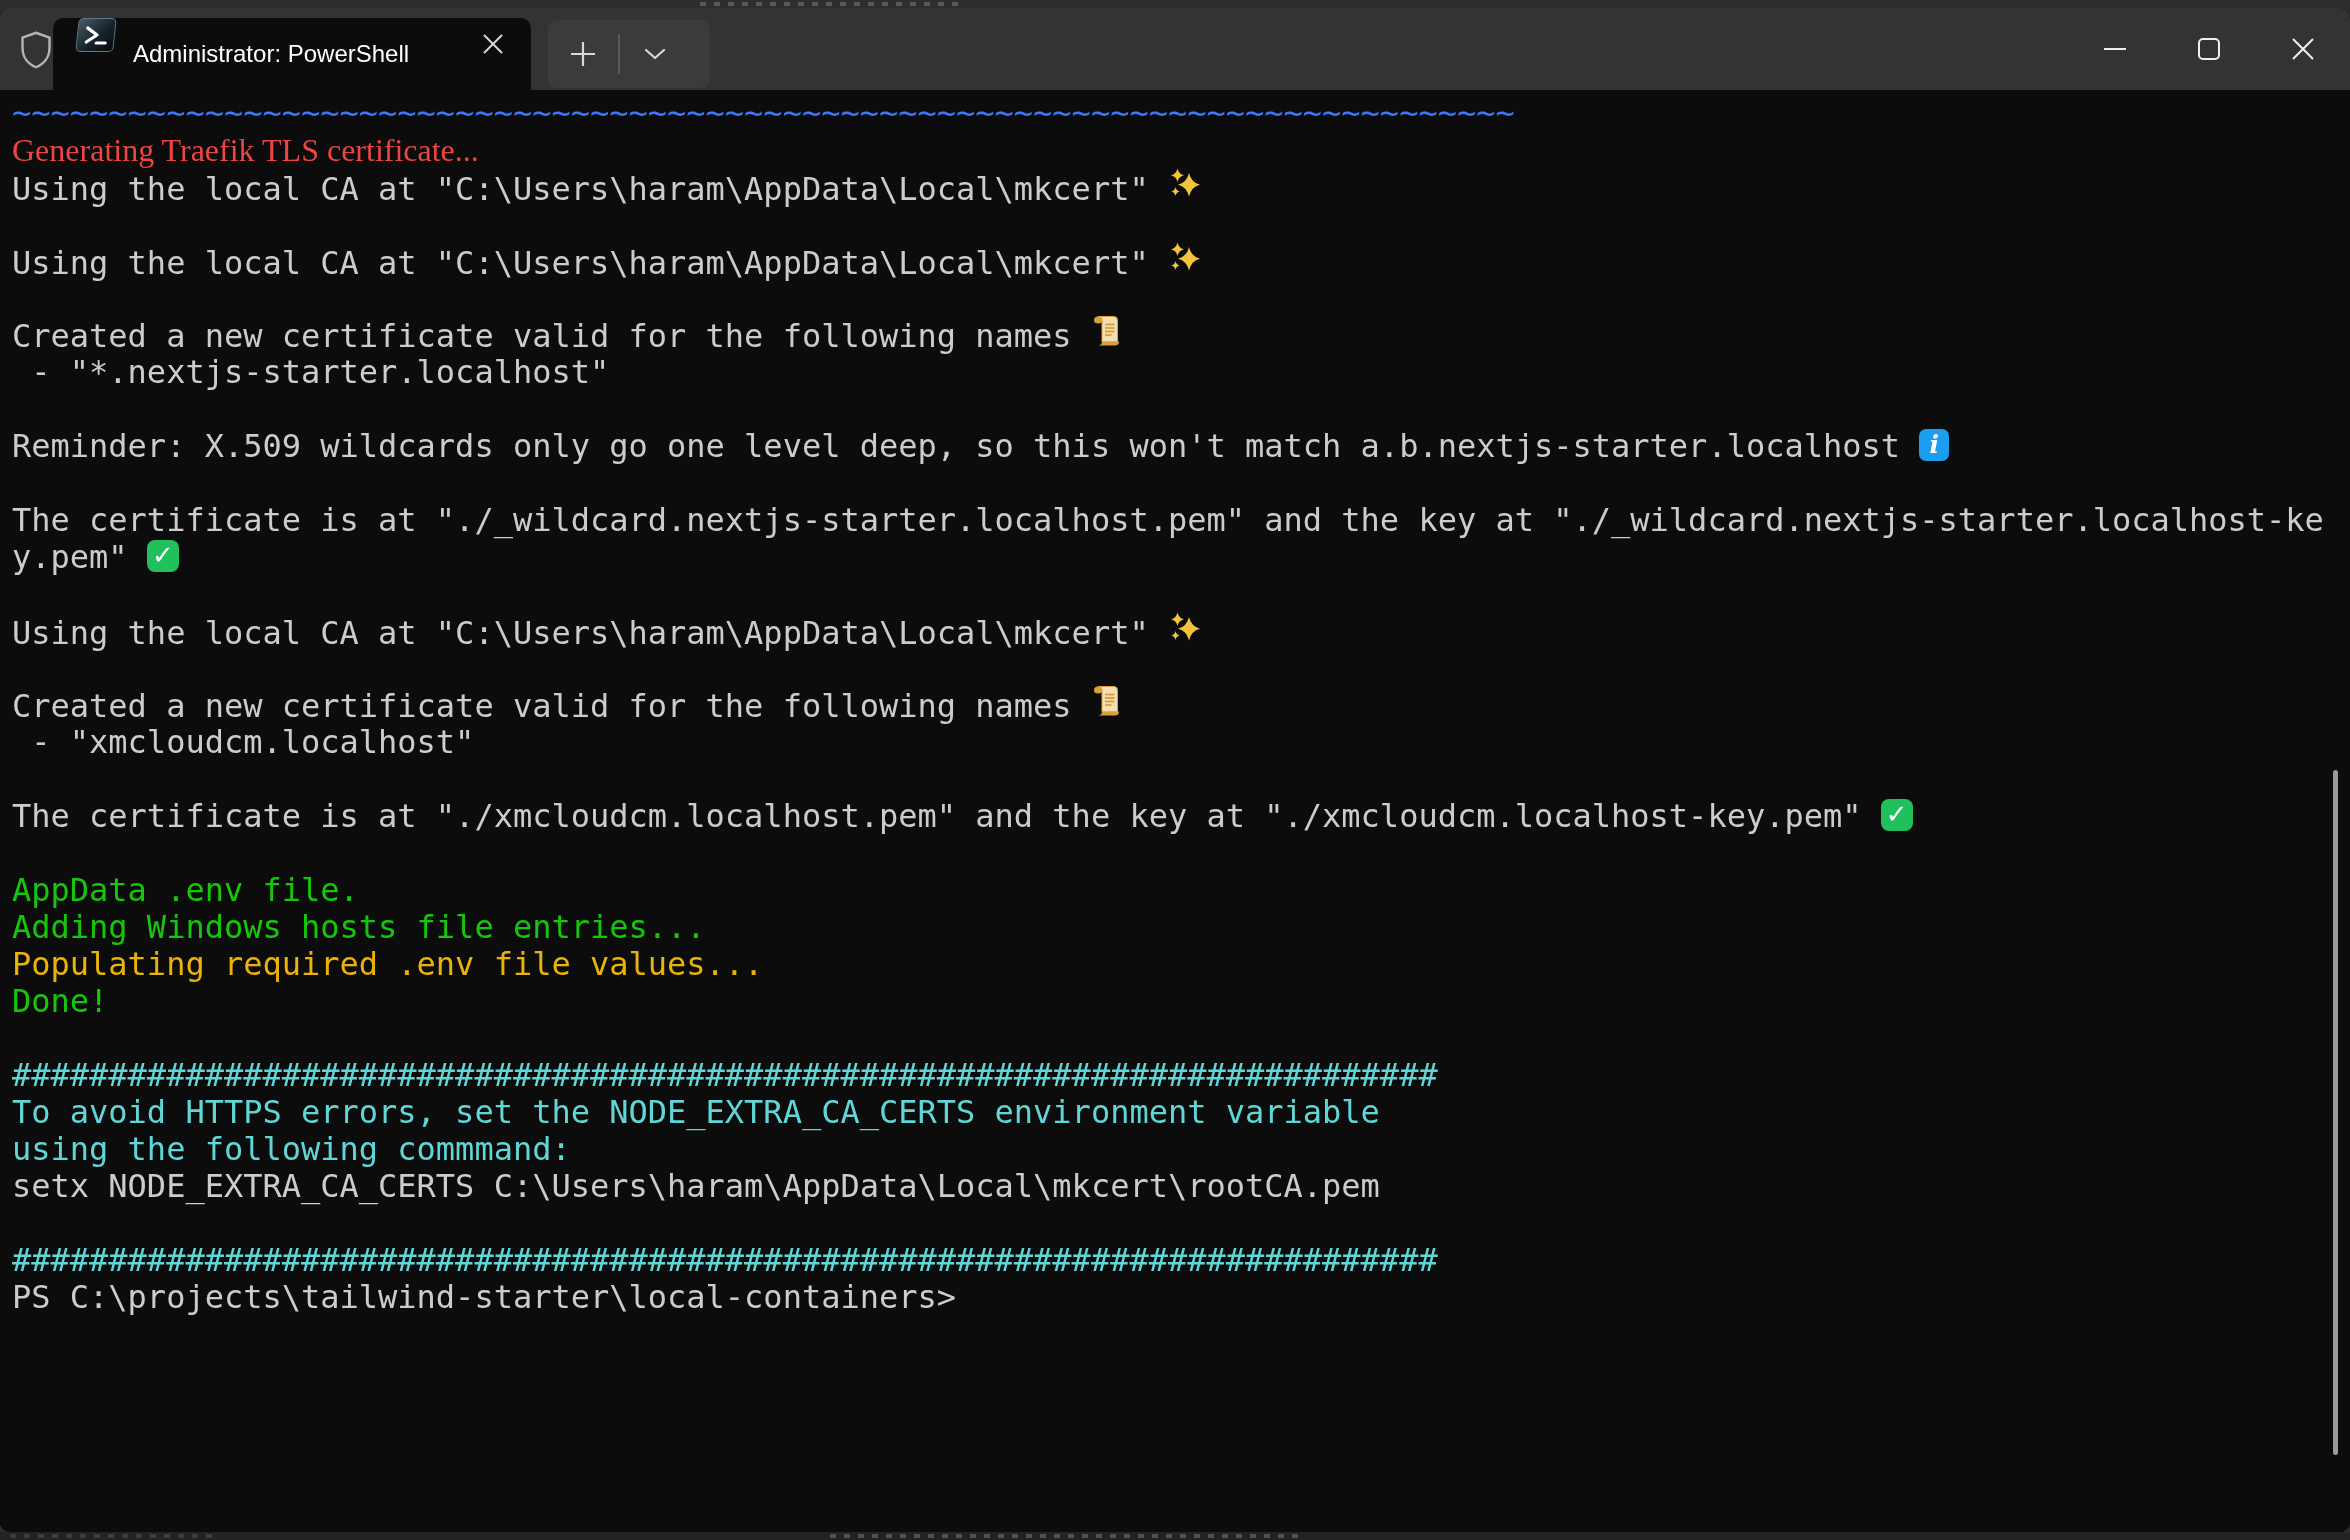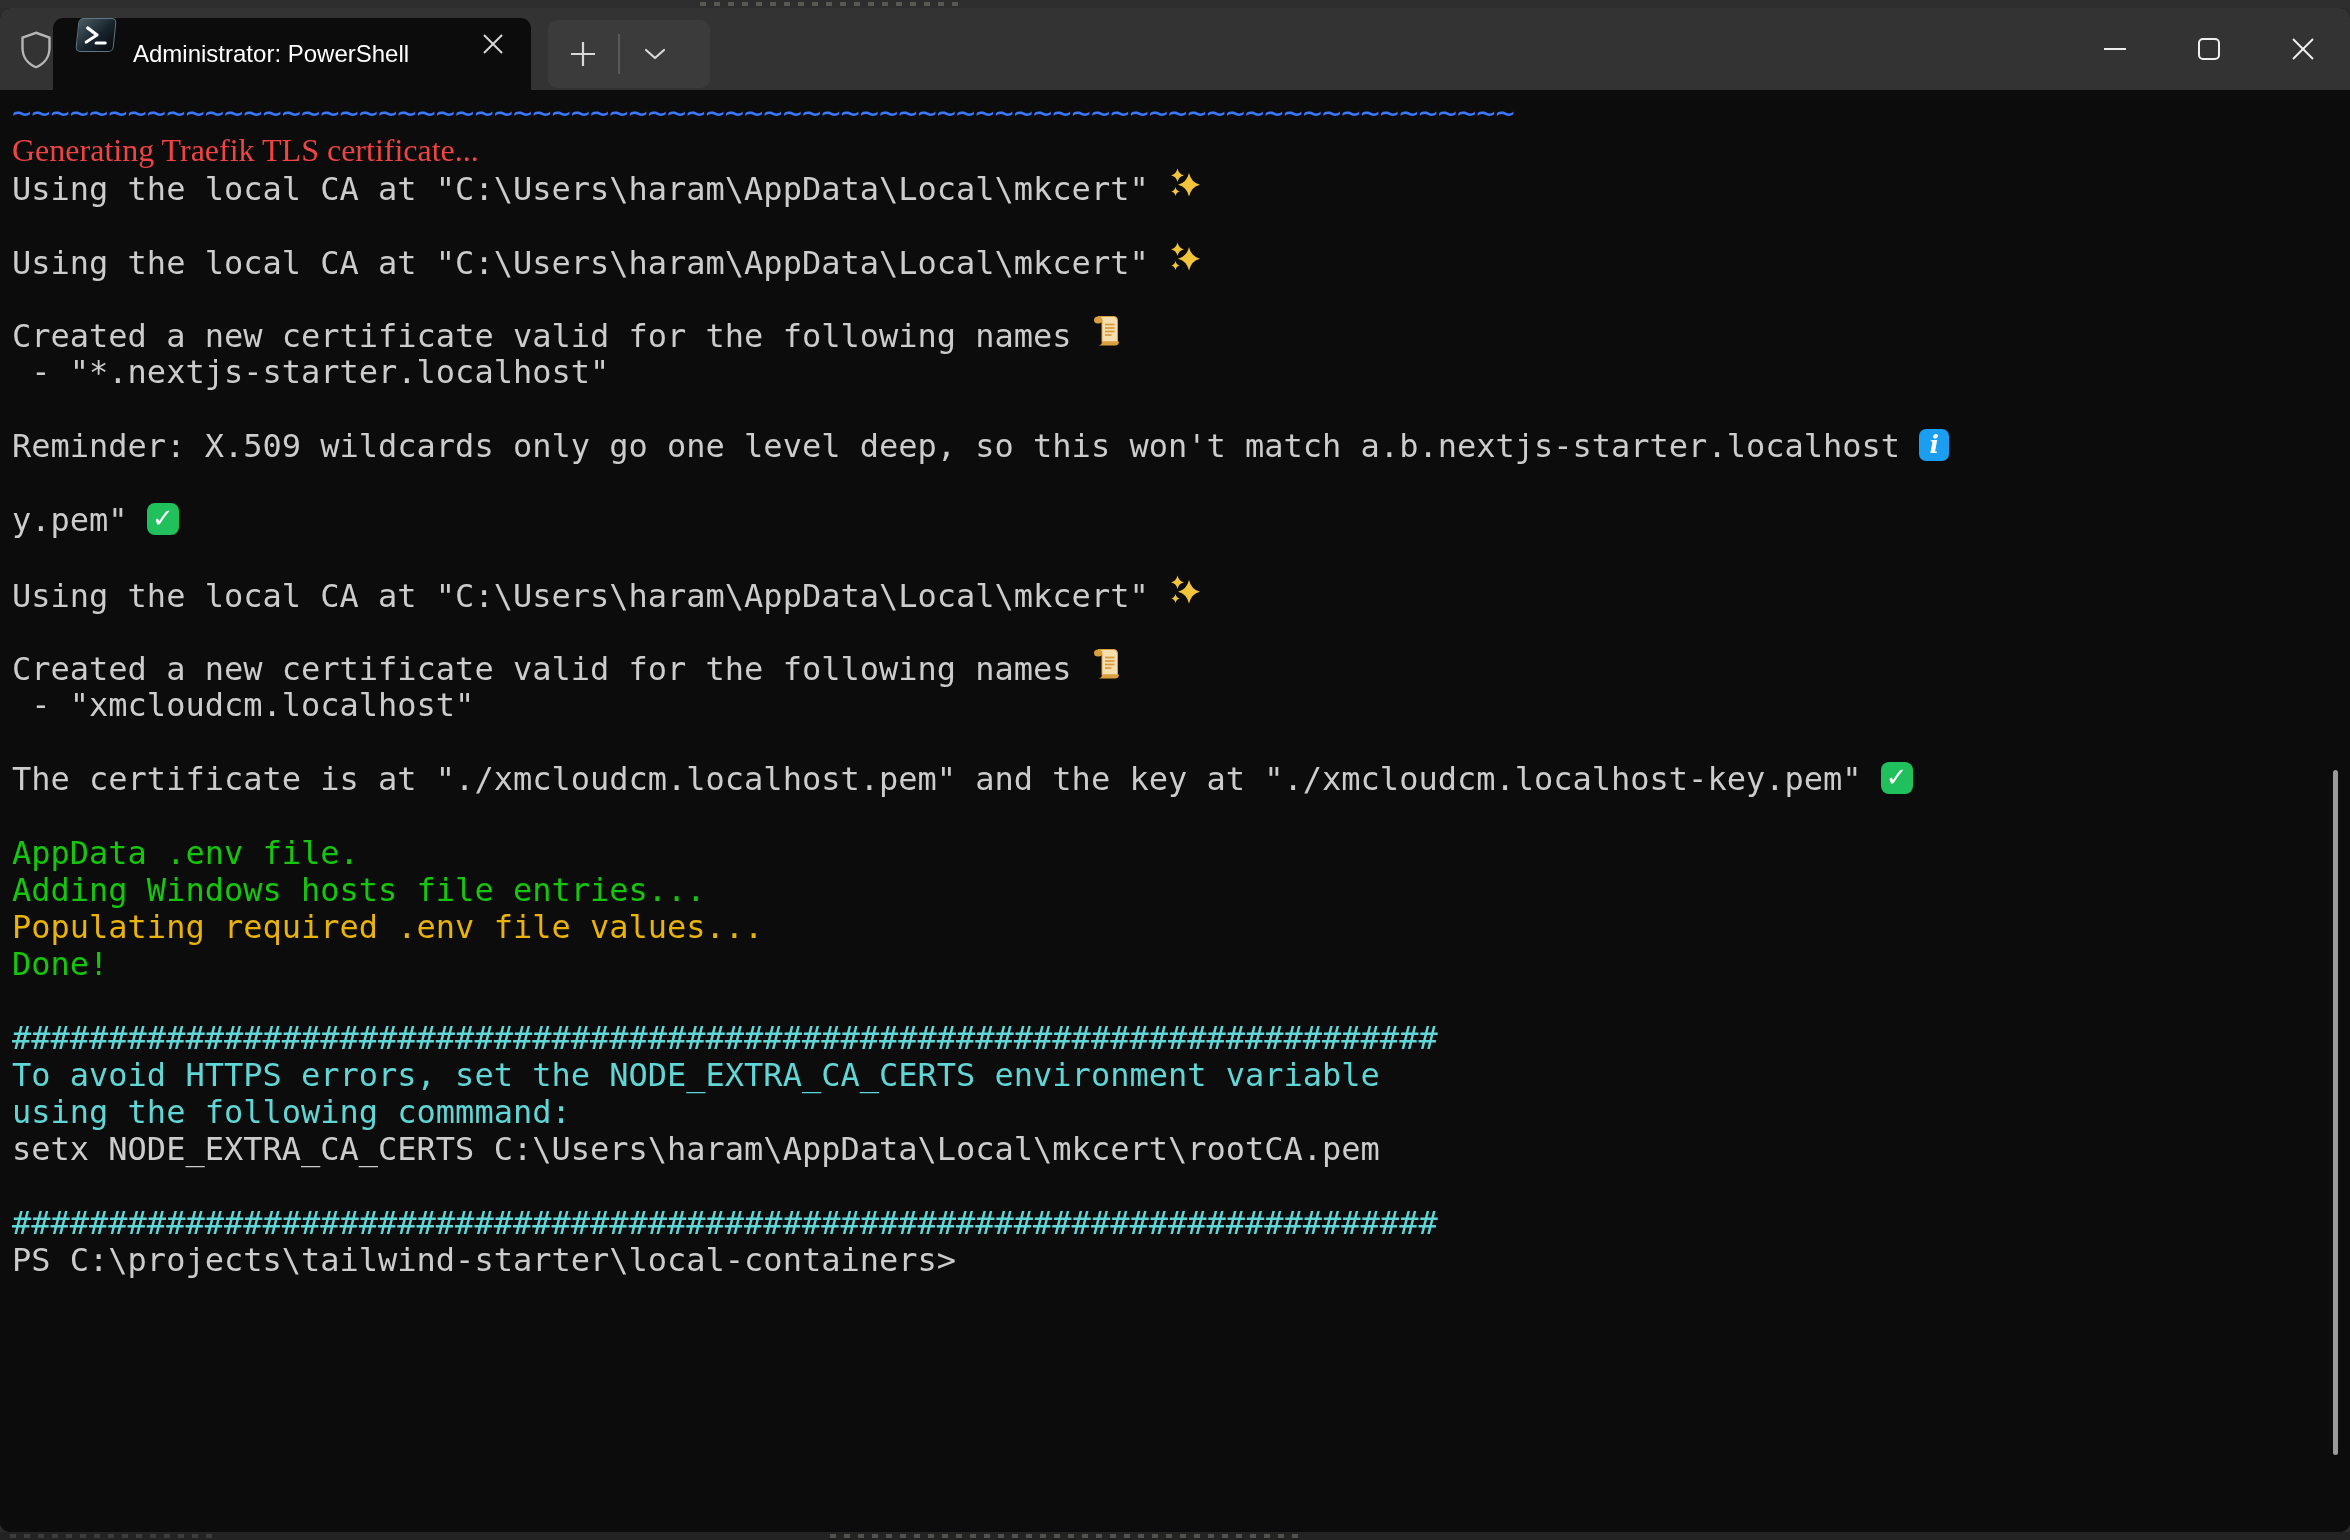--- a/index.html
+++ b/index.html
@@ -132,20 +132,21 @@
               <line x1="14" y1="10.5" x2="23.5" y2="10.5"></line>
               <line x1="14" y1="14" x2="23.5" y2="14"></line>
               <line x1="14" y1="17.5" x2="23.5" y2="17.5"></line>
               <line x1="14" y1="21" x2="20.5" y2="21"></line>
             </g>
           </svg></span></div>
       <div class="line" style="color: rgb(204, 204, 204);"><span> - "*.nextjs-starter.localhost"</span></div>
       <div class="line" style="color: rgb(204, 204, 204);"><span></span></div>
       <div class="line" style="color: rgb(204, 204, 204);"><span>Reminder: X.509 wildcards only go one level deep, so this won't match a.b.nextjs-starter.localhost </span><span class="emo emo-badge emo-info">i</span></div>
       <div class="line" style="color: rgb(204, 204, 204);"><span></span></div>
+      <div class="line" style="color: rgb(204, 204, 204);"><span>The certificate is at "./_wildcard.nextjs-starter.localhost.pem" and the key at "./_wildcard.nextjs-starter.localhost-ke</span></div>
       <div class="line" style="color: rgb(204, 204, 204);"><span>y.pem" </span><span class="emo emo-badge emo-check">✓</span></div>
       <div class="line" style="color: rgb(204, 204, 204);"><span></span></div>
       <div class="line" style="color: rgb(204, 204, 204);"><span>Using the local CA at "C:\Users\haram\AppData\Local\mkcert" </span><span class="emo"><svg width="34" height="36" viewBox="0 0 34 36">
             <path fill="#f2c43c" d="M21 7 Q23.2 16.5 32 18.7 Q23.2 20.9 21 30.5 Q18.8 20.9 10 18.7 Q18.8 16.5 21 7Z"></path>
             <path fill="#f2c43c" d="M9.5 2.5 Q10.7 8 16 9.3 Q10.7 10.6 9.5 16 Q8.3 10.6 3 9.3 Q8.3 8 9.5 2.5Z"></path>
             <path fill="#f2c43c" d="M7.5 21 Q8.3 24.6 11.8 25.5 Q8.3 26.4 7.5 30 Q6.7 26.4 3.2 25.5 Q6.7 24.6 7.5 21Z"></path>
           </svg></span></div>
       <div class="line" style="color: rgb(204, 204, 204);"><span></span></div>
       <div class="line" style="color: rgb(204, 204, 204);"><span>Created a new certificate valid for the following names </span><span class="emo"><svg width="32" height="34" viewBox="0 0 32 34">
             <path fill="#f6dfae" stroke="#d99f3f" stroke-width="1" d="M7 2.5 H23 Q26.5 2.5 26.5 6.5 V28 H11 V6.5 Q11 3.2 7 2.5 Z"></path>

